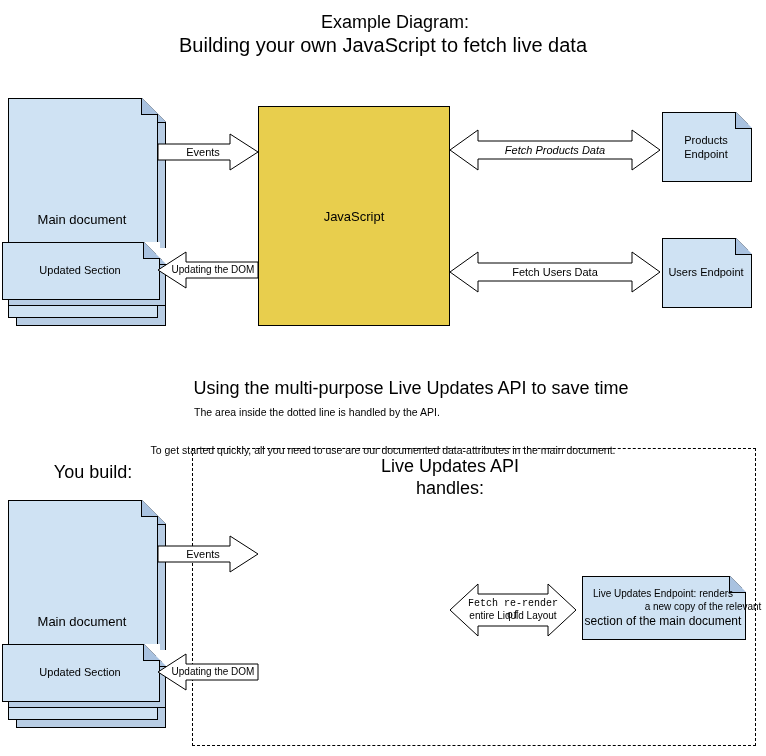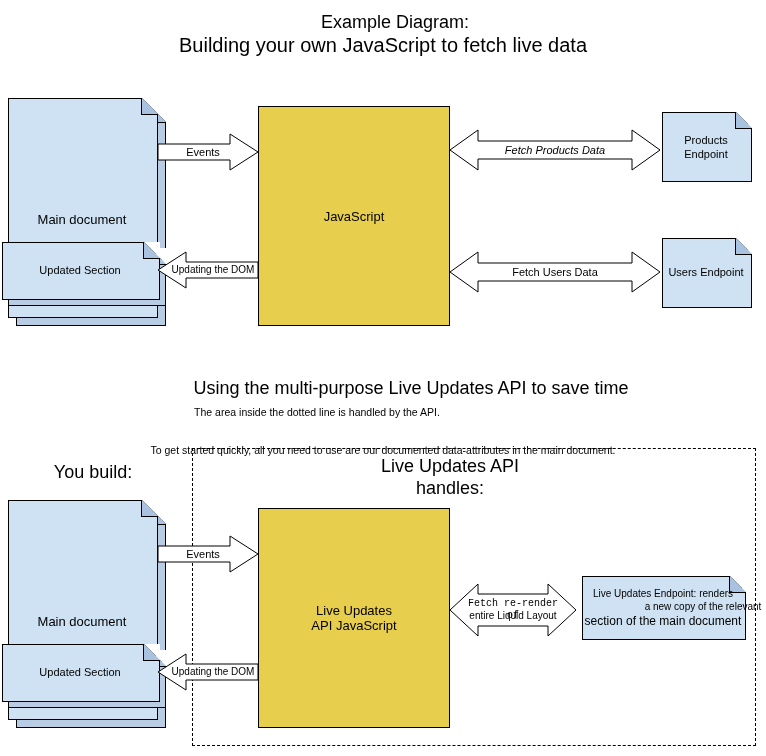--- a/index.html
+++ b/index.html
@@ -218,24 +218,20 @@
       </div>
   </div>
   <div class="docshape" style="left:2px; top:644px; width:156px; height:56px;">
     <div class="fold smallfold">
         <div class="foldborder" style="border-top-width:12px;border-left-width:12px;"></div>
         <div class="foldinner" style="border-top-width:10px;border-left-width:10px;"></div>
       </div>
   </div>
   <div class="label-small" style="left:2px; top:666px; width:156px;">Updated Section</div>
 
-  <div class="jsbox" style="left:258px; top:508px; width:190px; height:218px; flex-direction:column;">
-    <span>Live Updates</span>
-    <span>API JavaScript</span>
-  </div>
 
   <svg class="arrow" style="left:158px; top:534px;" width="100" height="40">
     <path d="M0,12 L72,12 L72,2 L100,20 L72,38 L72,28 L0,28 Z"></path>
   </svg>
   <div class="arrowlabel" style="left:168px; top:548px; width:70px;">Events</div>
 
   <svg class="arrow" style="left:158px; top:652px;" width="100" height="40">
     <path d="M100,12 L28,12 L28,2 L0,20 L28,38 L28,28 L100,28 Z"></path>
   </svg>
   <div class="arrowlabel" style="left:170px; top:666px; width:86px; font-size:10px;">Updating the DOM</div>

